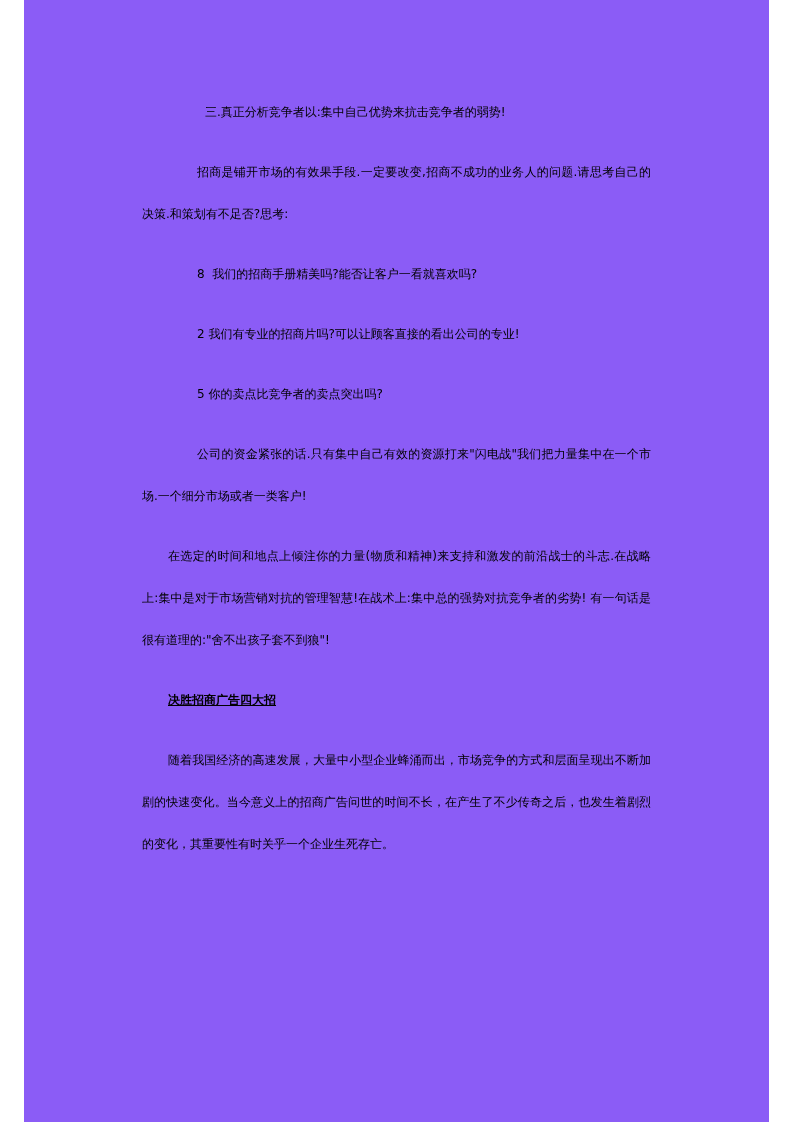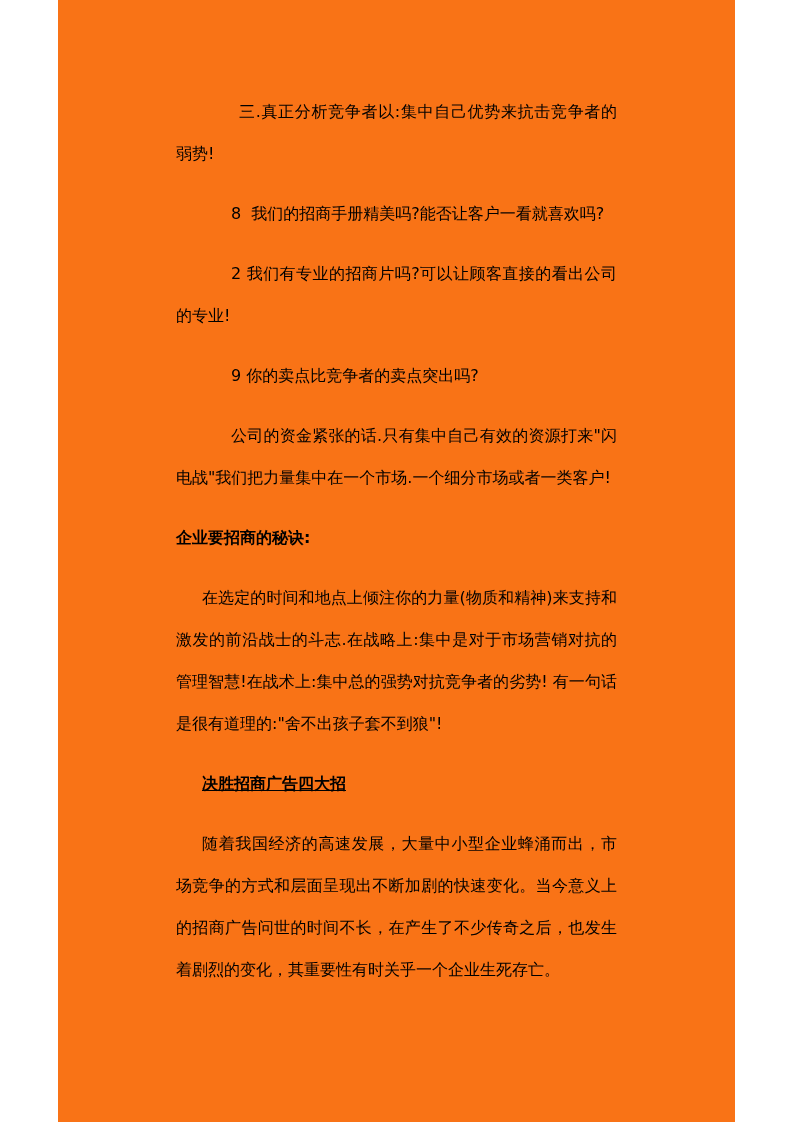--- a/index.html
+++ b/index.html
@@ -2,28 +2,28 @@
 <html><head>
   <meta charset="utf-8">
   <style>
     html, body {
       margin: 0;
       padding: 0;
       background: #ffffff;
     }
     .page {
       position: relative;
-      width: 677px;
+      width: 745px;
       height: 1122px;
       margin: 0 auto;
-      background: #f97316;
+      background: #8b5cf6;
       box-sizing: border-box;
       padding: 91px 118px 40px 118px;
       font-family: "DejaVu Sans", sans-serif;
-      font-size: 16px;
+      font-size: 12px;
       line-height: 42px;
       color: #000000;
       overflow: hidden;
     }
     .page p {
       margin: 0 0 18px 0;
       text-align: justify;
       white-space: pre-wrap;
       word-break: break-word;
     }
@@ -41,31 +41,31 @@
       text-decoration: underline;
     }
   </style>
 </head>
 <body>
 
 <main class="page">
 
   <p class="ind-a">三.真正分析竞争者以:集中自己优势来抗击竞争者的弱势!</p>
 
+  <p class="ind-b">招商是铺开市场的有效果手段.一定要改变,招商不成功的业务人的问题.请思考自己的决策.和策划有不足否?思考:</p>
 
   <p class="ind-b">8  我们的招商手册精美吗?能否让客户一看就喜欢吗?</p>
 
   <p class="ind-b">2 我们有专业的招商片吗?可以让顾客直接的看出公司的专业!</p>
 
 
-  <p class="ind-b">9 你的卖点比竞争者的卖点突出吗?</p>
+  <p class="ind-b">5 你的卖点比竞争者的卖点突出吗?</p>
 
   <p class="ind-b">公司的资金紧张的话.只有集中自己有效的资源打来"闪电战"我们把力量集中在一个市场.一个细分市场或者一类客户!</p>
 
-  <p class="h-center">企业要招商的秘诀:</p>
 
   <p class="ind-c">在选定的时间和地点上倾注你的力量(物质和精神)来支持和激发的前沿战士的斗志.在战略上:集中是对于市场营销对抗的管理智慧!在战术上:集中总的强势对抗竞争者的劣势! 有一句话是很有道理的:"舍不出孩子套不到狼"!</p>
 
   <p class="h-left ind-c">决胜招商广告四大招</p>
 
   <p class="ind-c">随着我国经济的高速发展，大量中小型企业蜂涌而出，市场竞争的方式和层面呈现出不断加剧的快速变化。当今意义上的招商广告问世的时间不长，在产生了不少传奇之后，也发生着剧烈的变化，其重要性有时关乎一个企业生死存亡。</p>
 
 </main>
 
 </body></html>

